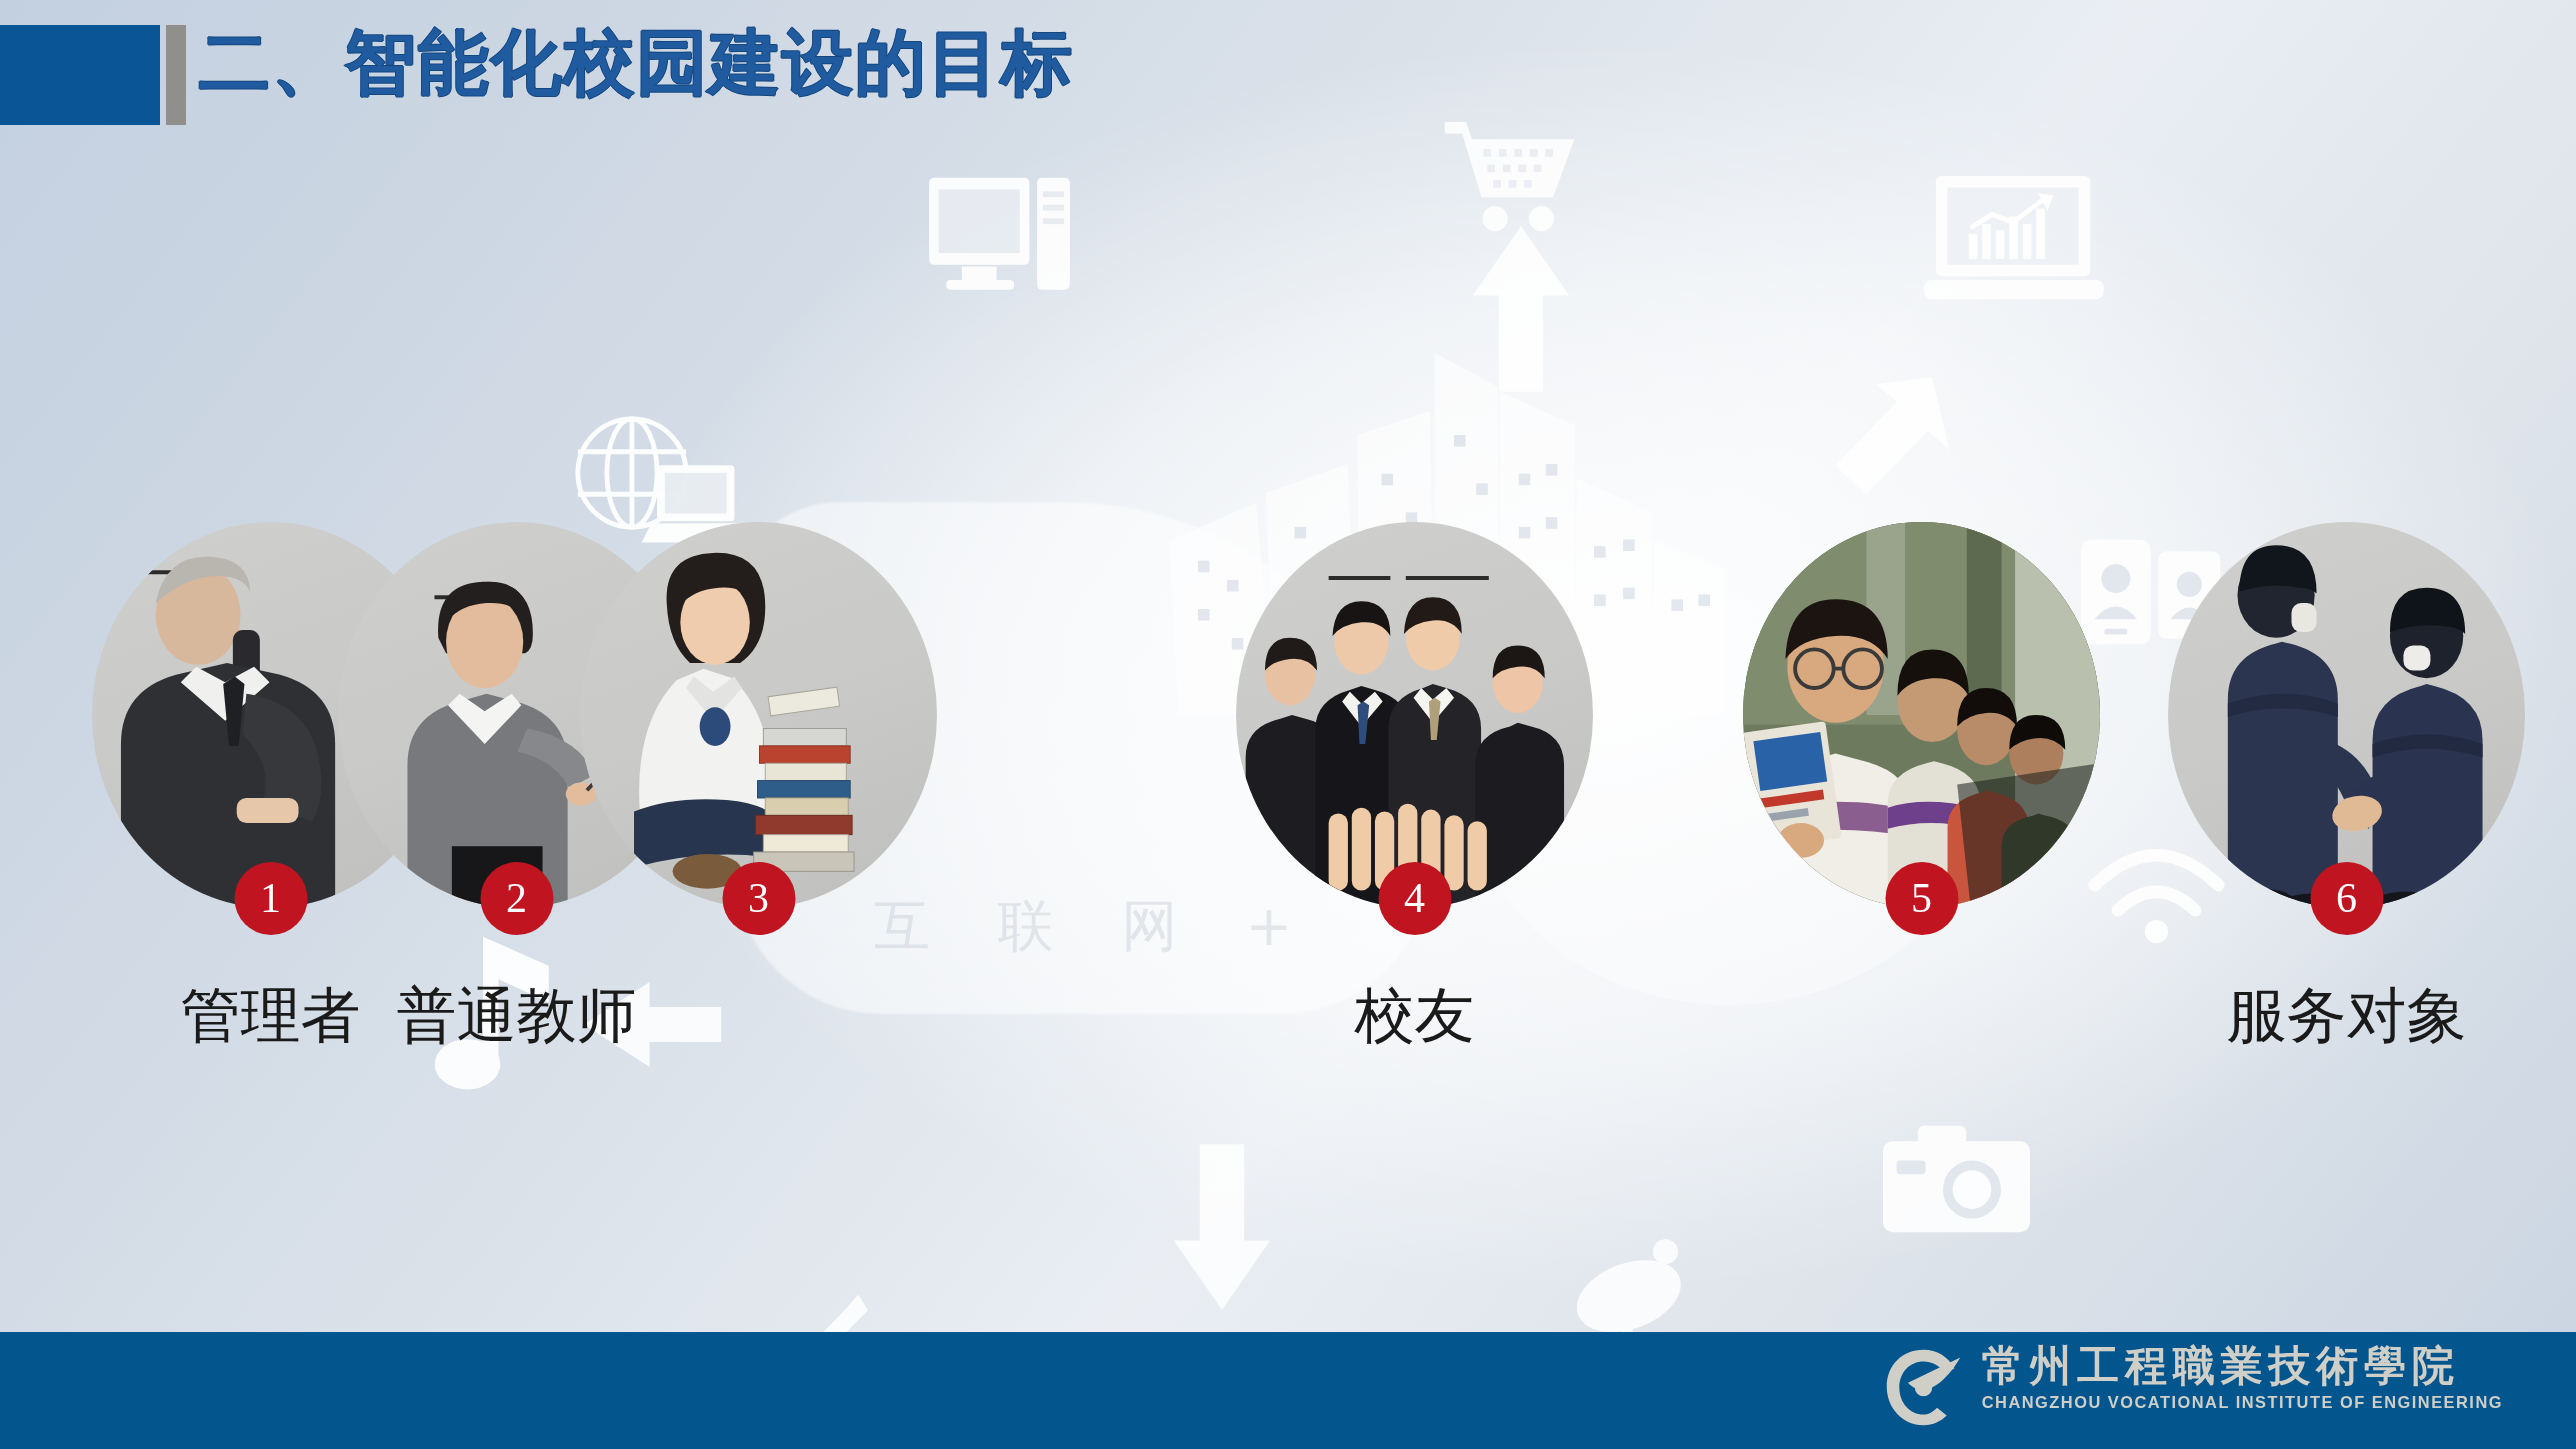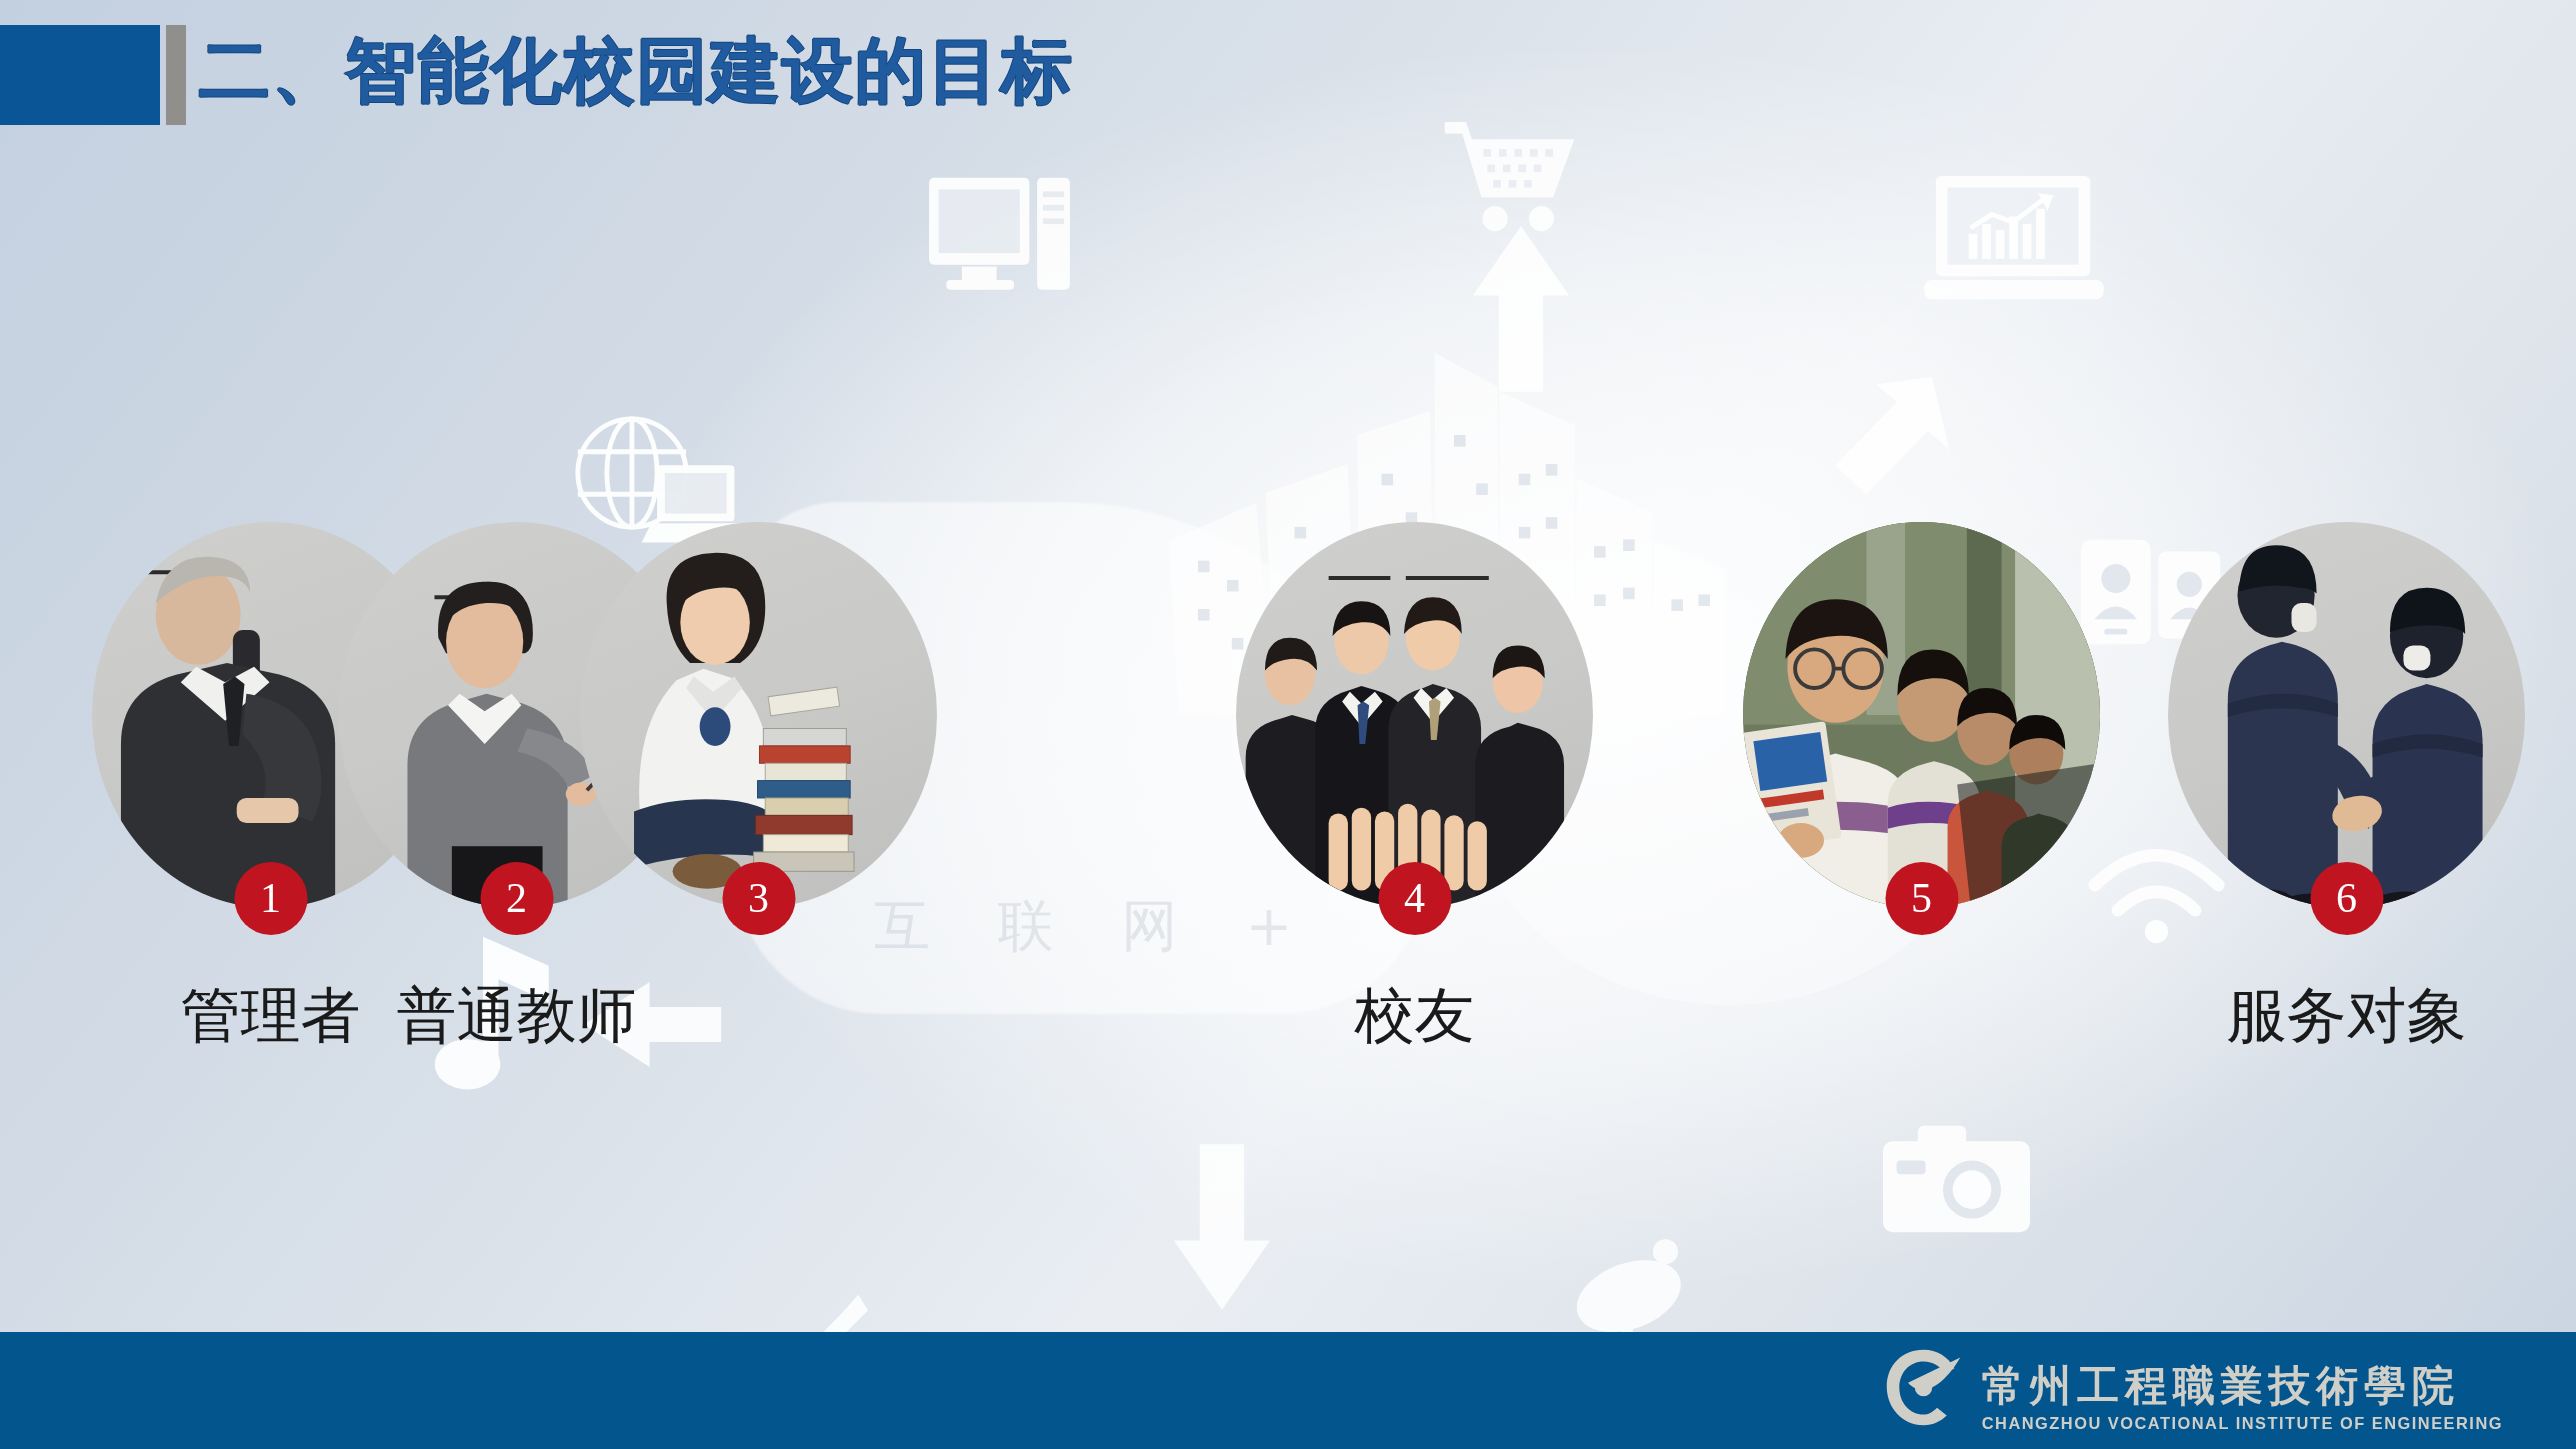--- a/index.html
+++ b/index.html
@@ -92,21 +92,20 @@
     top: 15.5px;
     font-size: 71px;
     font-weight: bold;
     color: #1f5b9e;
     letter-spacing: 1.9px;
     white-space: nowrap;
     font-family: "DejaVu Sans", sans-serif;
     text-shadow:
       1px 0 0 #15477f, -1px 0 0 #15477f,
       0 1px 0 #15477f, 0 -1px 0 #15477f;
-    margin-top: 8px;
   }
 
   
   .subtitle-row {
     position: absolute;
     left: 135px;
     top: 253px;
     display: flex;
     align-items: center;
     white-space: nowrap;
@@ -186,21 +185,21 @@
     bottom: 0;
     width: 2576px;
     height: 118px;
     background: #03558e;
   }
   .logo-wrap {
     position: absolute;
     right: 73px;
     top: 11.6px;
     display: flex;
-    align-items: flex-end;
+    align-items: flex-start;
     gap: 13.5px;
   }
   .logo-mark { flex: 0 0 auto; }
   .logo-text { display: flex; flex-direction: column; }
   .logo-cn {
     font-size: 42px;
     color: #cfcfc8;
     font-family: "Liberation Serif", serif;
     font-weight: bold;
     letter-spacing: 5.8px;

